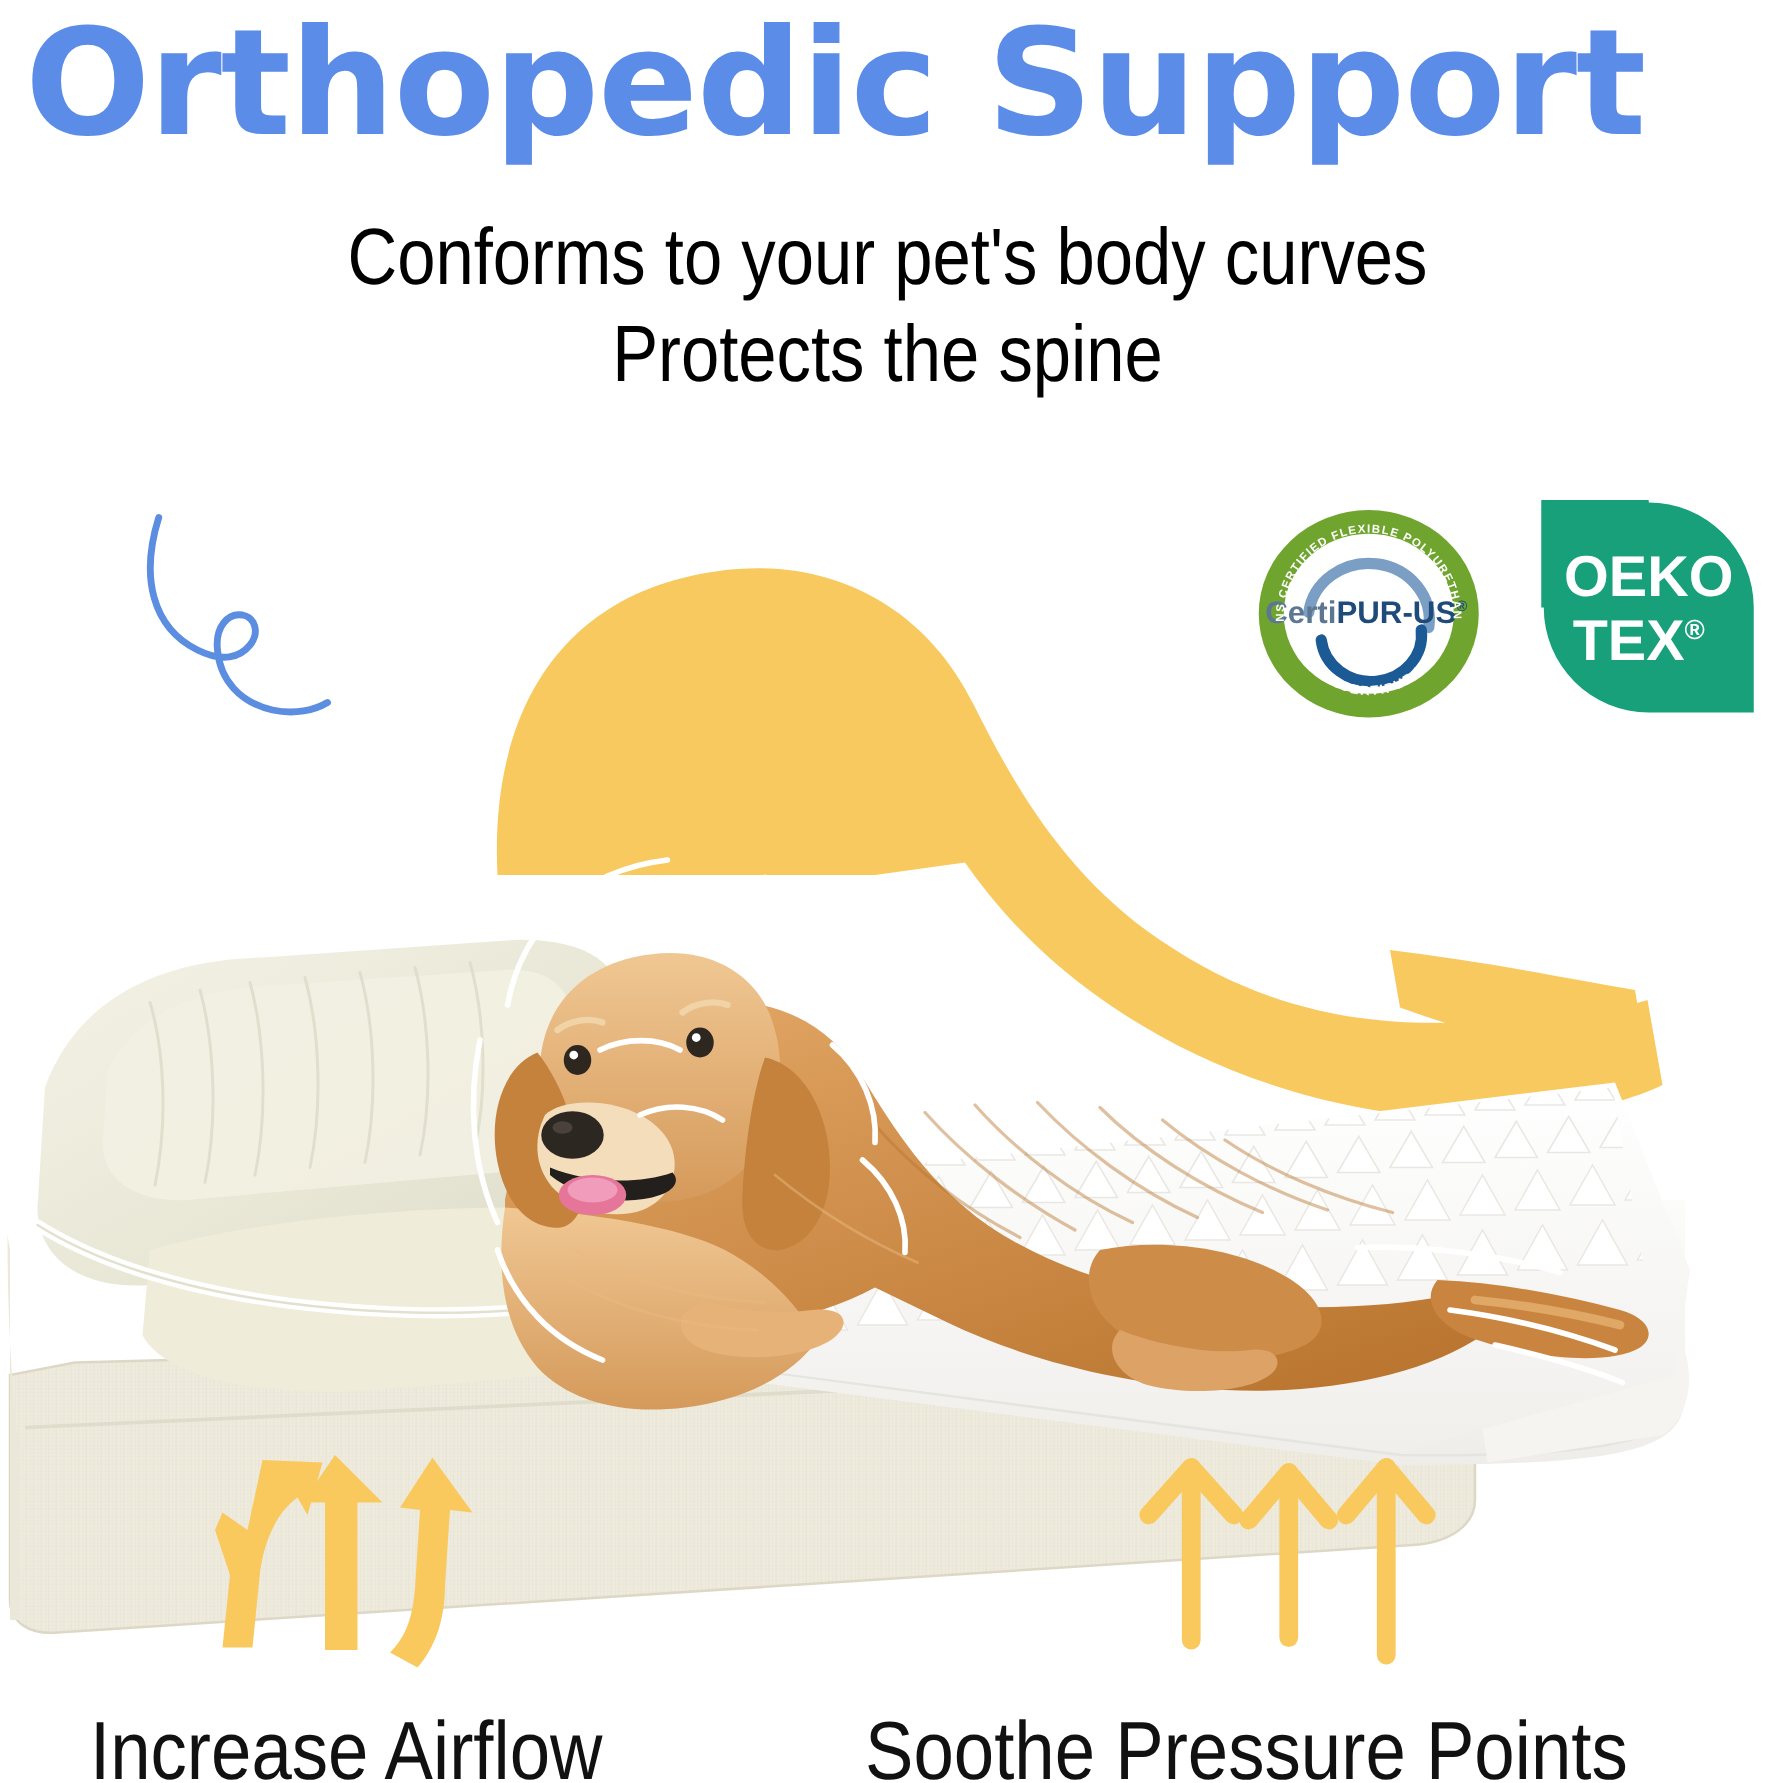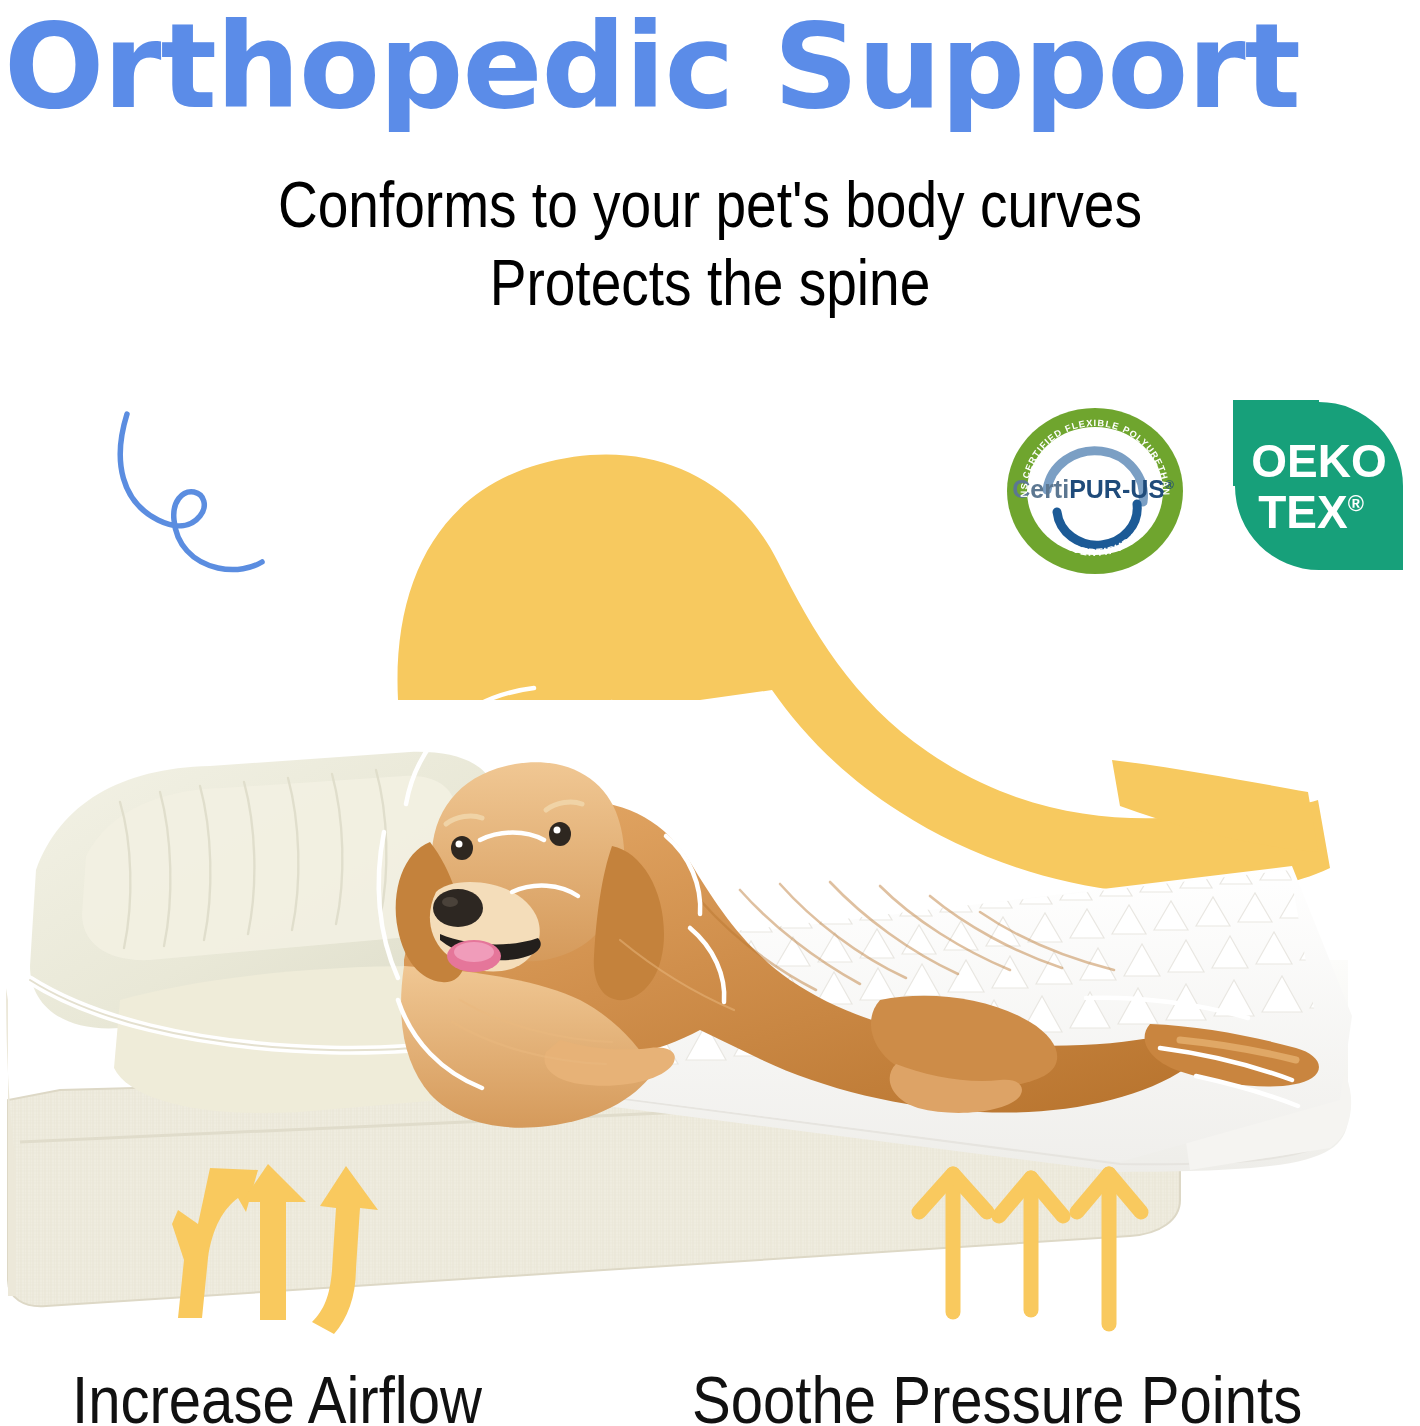--- a/index.html
+++ b/index.html
@@ -7,21 +7,21 @@
   html, body { background:#ffffff; }
   body {
     width:1420px; height:1426px; overflow:hidden;
     font-family:"Liberation Sans", sans-serif;
     position:relative;
   }
   #stage { position:relative; width:1420px; height:1426px; background:#fff; overflow:hidden; }
 
   
   .headline {
-    position:absolute; left:0; top:6px; width:1304px;
+    position:absolute; left:16px; top:6px; width:1304px;
     text-align:center;
     font-family:"DejaVu Sans", sans-serif;
     font-weight:700;
     font-size:118px;
     line-height:1.02;
     letter-spacing:-1px;
     color:#5b8ce8;
     white-space:nowrap;
   }
   .subline {

